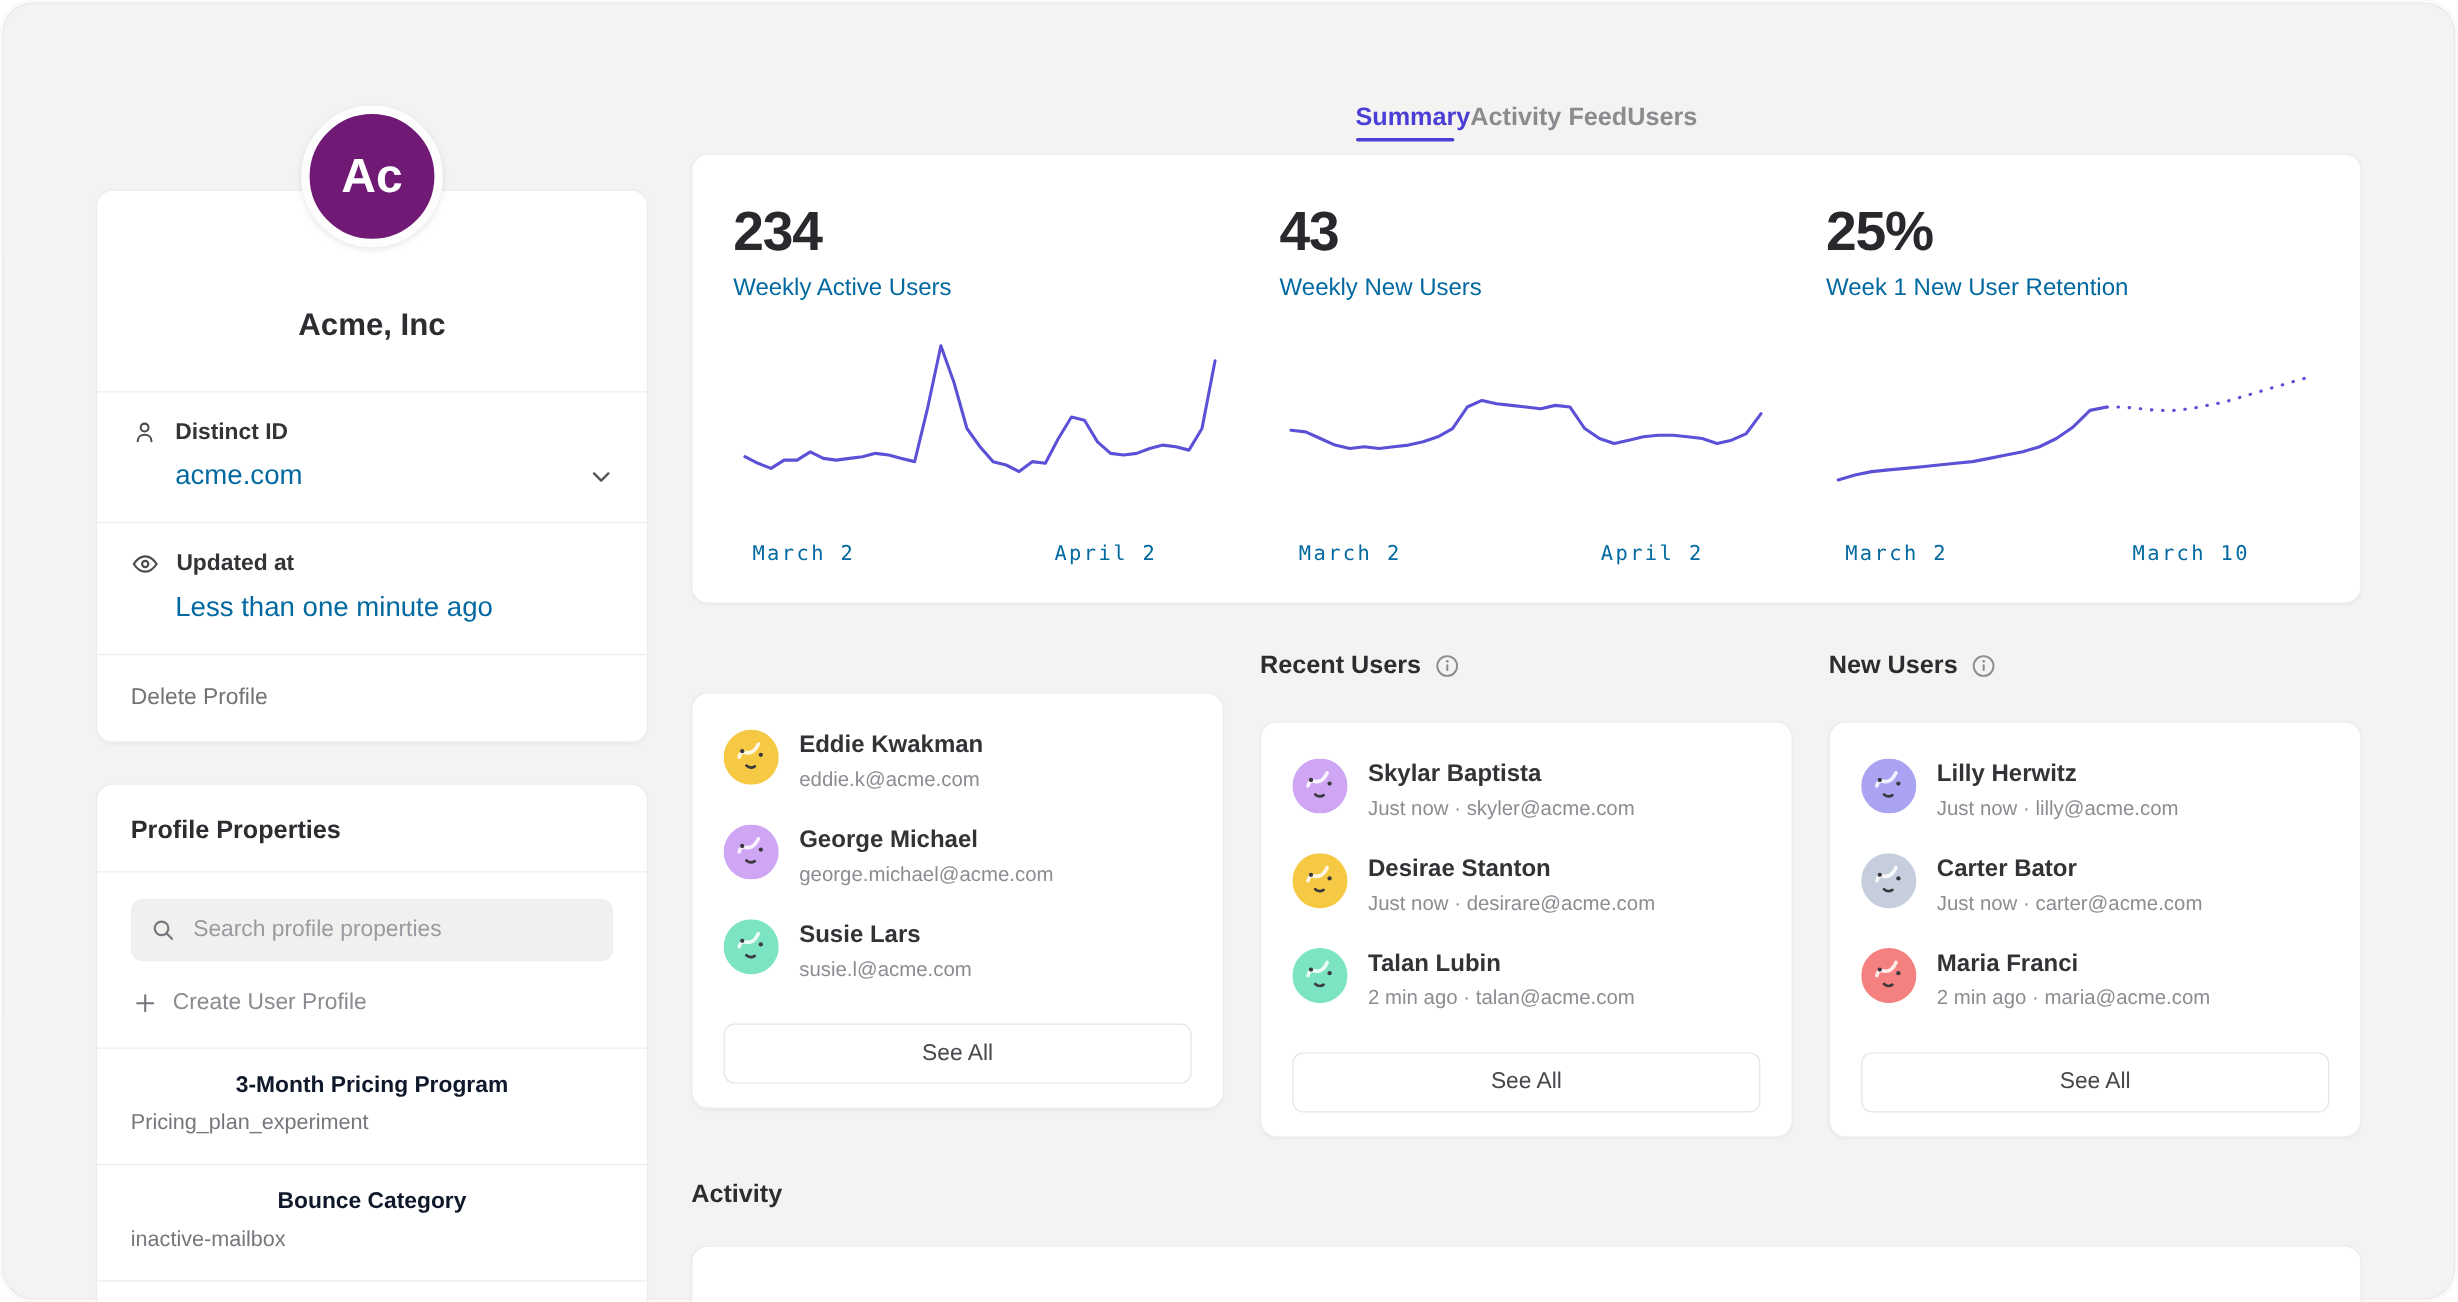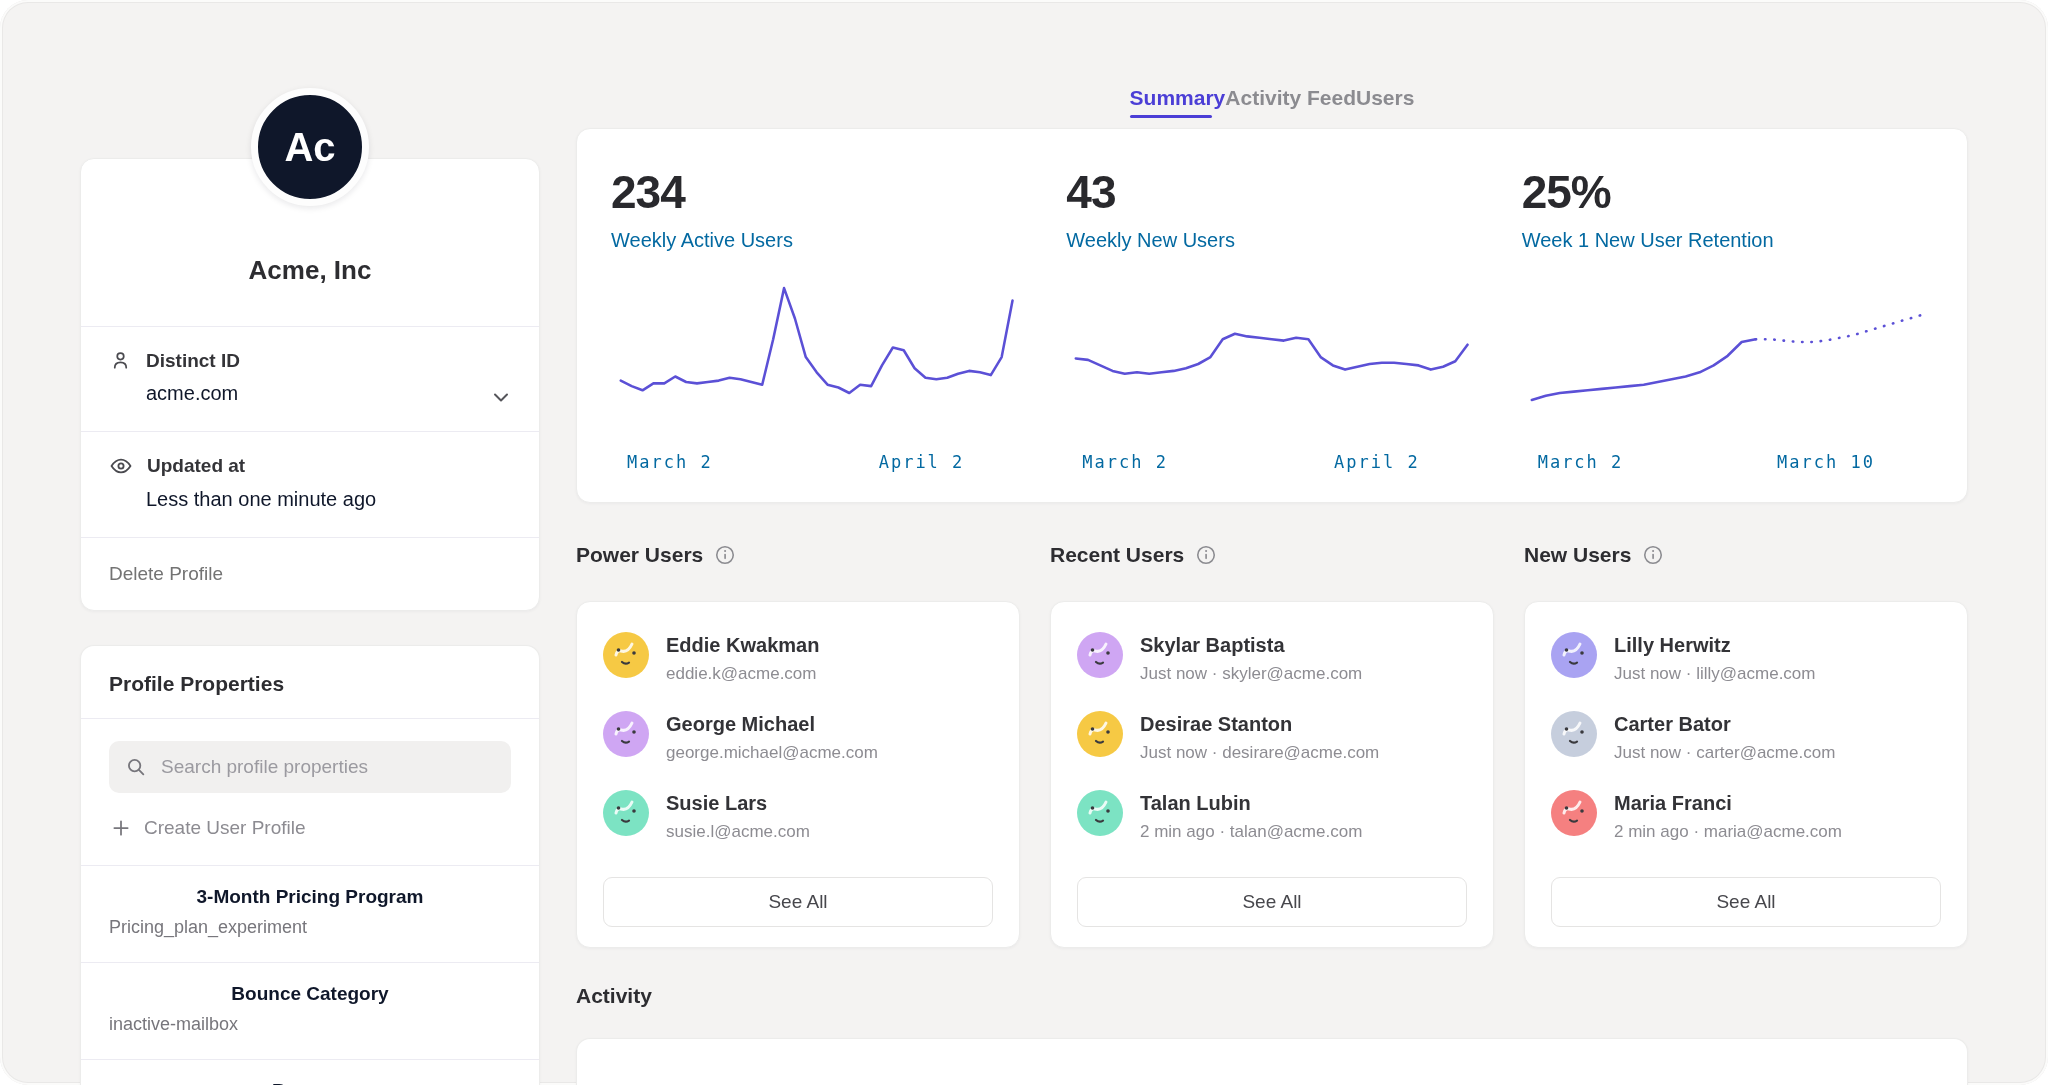--- a/index.html
+++ b/index.html
@@ -5,32 +5,32 @@
   html,body{margin:0;padding:0;background:#ffffff;}
   body{width:2048px;height:1085px;position:relative;font-family:"Liberation Sans",sans-serif;
        -webkit-font-smoothing:antialiased;color:#2f2f33;}
   .app{position:absolute;inset:0;border-radius:28px;background:#f4f3f2;overflow:hidden;
        box-shadow:inset 0 0 0 2px rgba(255,255,255,.8), inset 0 0 0 3px #e9e8e7;}
   .layout{display:flex;padding:0 80px;align-items:flex-start;}
 
   
   .sidebar{width:460px;flex:0 0 460px;position:relative;margin-right:36px;}
   .company-avatar-wrap{position:absolute;top:88px;left:50%;transform:translateX(-50%);z-index:3;}
-  .company-avatar{width:104px;height:104px;border-radius:50%;background:#0f172a;border:7px solid #fdfdfd;
+  .company-avatar{width:104px;height:104px;border-radius:50%;background:#701a75;border:7px solid #fdfdfd;
       display:flex;align-items:center;justify-content:center;color:#fff;font-size:40px;font-weight:700;
       box-shadow:0 2px 6px rgba(20,20,43,.10);}
   .card{background:#ffffff;border:1px solid #ececeb;border-radius:14px;
       box-shadow:0 1px 3px rgba(20,20,43,.04);}
   .profile-card{margin-top:158px;}
   .company-name{padding:96px 28px 40px;text-align:center;font-size:26px;font-weight:700;color:#2d2d31;}
   .divider{height:1px;background:#ecebf2;}
   .field-row{position:relative;padding:22px 28px 26px;}
   .field-head{display:flex;align-items:center;gap:14px;}
   .field-label{font-size:19px;font-weight:700;color:#343438;}
-  .field-value{margin:10px 0 0 37px;font-size:20px;color:#0f172a;}
+  .field-value{margin:10px 0 0 37px;font-size:23px;color:#0369a1;}
   .icon{display:inline-flex;flex:0 0 auto;}
   .chevron{position:absolute;right:26px;top:58px;cursor:pointer;}
   .delete-row{padding:25px 28px;font-size:19px;color:#737373;cursor:pointer;}
 
   .props-card{margin-top:34px;border-radius:14px 14px 0 0;border-bottom:none;}
   .props-title{padding:26px 28px 22px;font-size:21px;font-weight:700;color:#2d2d31;}
   .search-wrap{padding:22px 28px 4px;}
   .search-box{display:flex;align-items:center;gap:12px;background:#f1f0ef;border-radius:10px;
       height:52px;padding:0 16px;}
   .search-box input{border:none;background:transparent;outline:none;font-size:19px;color:#3a3a3e;
@@ -208,30 +208,20 @@
             </svg>
             <div class="axis-row">
               <span>March 2</span>
               <span>March 10</span>
             </div>
           </div>
         </div>
 
       <div class="sections" id="userSections">
           <div class="section">
-            <div class="section-head">
-              <span>Power Users</span>
-              <span class="icon">
-                <svg width="22" height="22" viewBox="0 0 24 24" fill="none">
-                  <circle cx="12" cy="12" r="9" stroke="#8b8b90" stroke-width="1.7"></circle>
-                  <rect x="11.2" y="10.5" width="1.8" height="6" rx="0.9" fill="#8b8b90"></rect>
-                  <circle cx="12.1" cy="7.6" r="1.15" fill="#8b8b90"></circle>
-                </svg>
-              </span>
-            </div>
             <div class="card section-card"><div class="user-row">
                 <span class="user-avatar icon">
                   <svg width="46" height="46" viewBox="0 0 46 46">
                     <circle cx="23" cy="23" r="23" fill="#f6c944"></circle>
                     <path d="M29 12 q-4 9 -11 7 q-4 -1 -5 4" fill="none" stroke="rgba(255,255,255,.85)" stroke-width="3" stroke-linecap="round"></path>
                     <circle cx="15.5" cy="18" r="1.8" fill="#3a3a3e"></circle>
                     <circle cx="31" cy="21" r="1.8" fill="#3a3a3e"></circle>
                     <path d="M19 30 q3.4 3 7 .6" fill="none" stroke="#3a3a3e" stroke-width="2.2" stroke-linecap="round"></path>
                   </svg>
                 </span>

